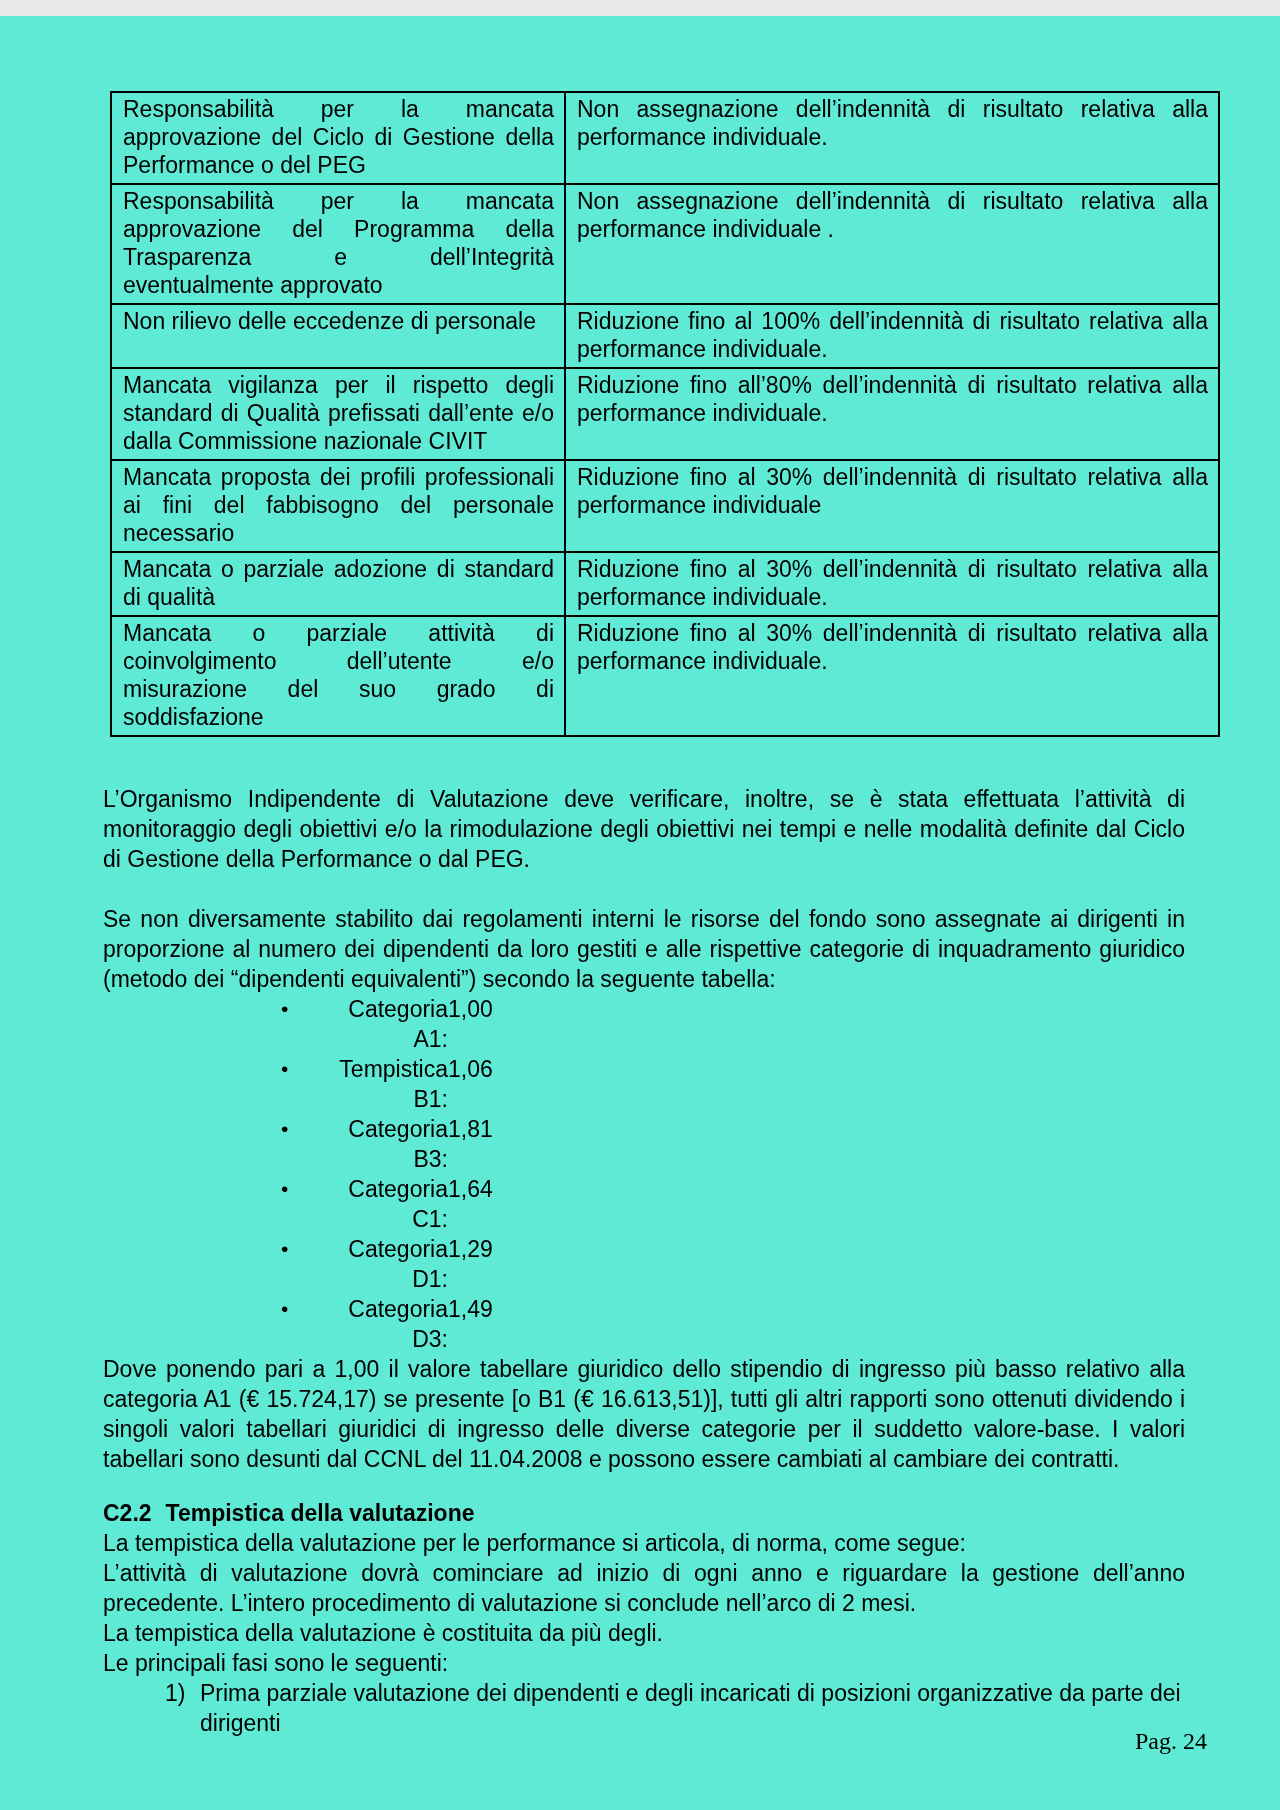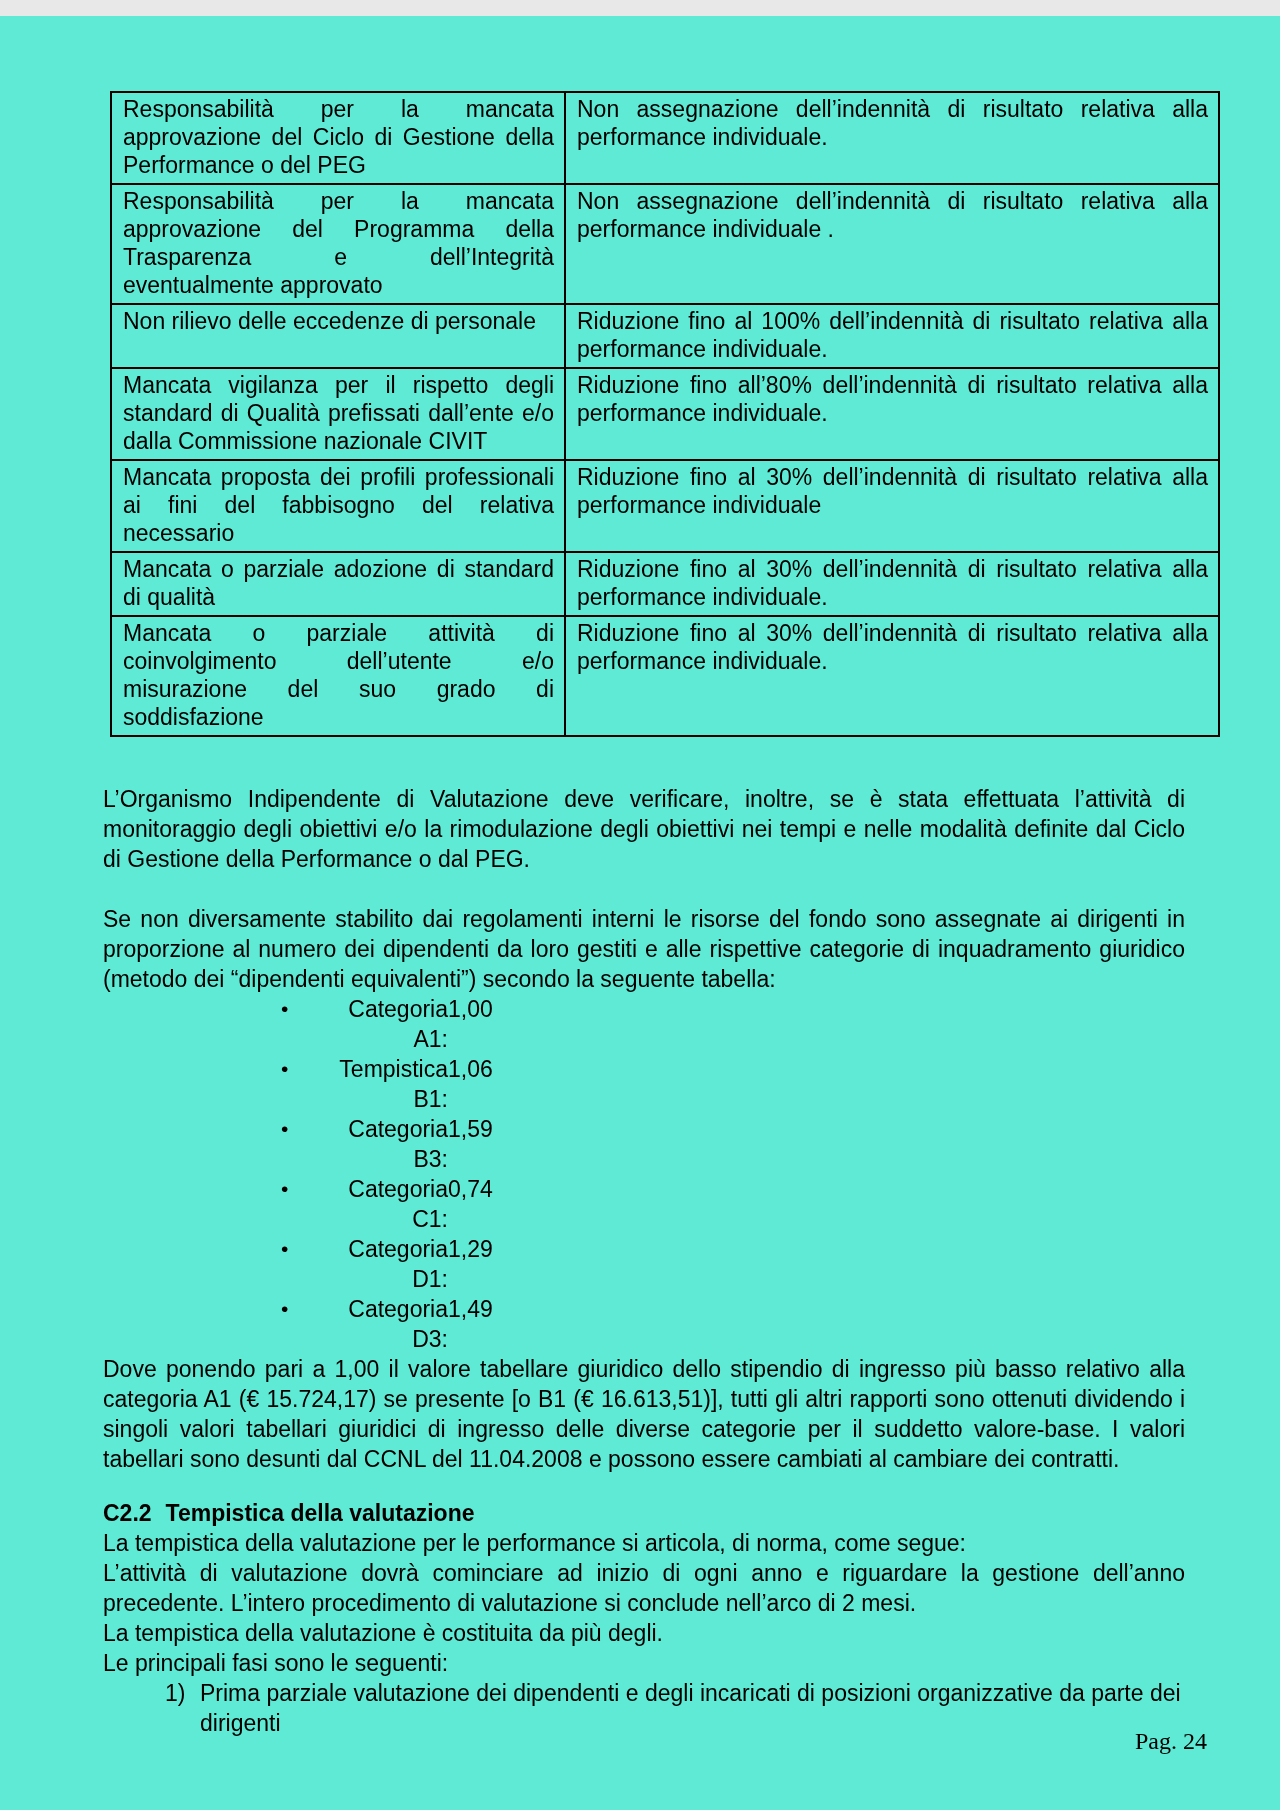--- a/index.html
+++ b/index.html
@@ -85,21 +85,21 @@
       </tr>
       <tr>
         <td>Non rilievo delle eccedenze di personale</td>
         <td>Riduzione fino al 100% dell’indennità di risultato relativa alla performance  individuale.</td>
       </tr>
       <tr>
         <td>Mancata vigilanza per il rispetto degli standard di Qualità prefissati dall’ente e/o dalla Commissione nazionale CIVIT</td>
         <td>Riduzione fino all’80% dell’indennità di risultato relativa alla performance individuale.</td>
       </tr>
       <tr>
-        <td>Mancata proposta dei profili professionali ai fini del fabbisogno del relativa necessario</td>
+        <td>Mancata proposta dei profili professionali ai fini del fabbisogno del personale necessario</td>
         <td>Riduzione fino al 30% dell’indennità di risultato relativa alla performance individuale</td>
       </tr>
       <tr>
         <td>Mancata o parziale adozione di standard di qualità</td>
         <td>Riduzione fino al 30% dell’indennità di risultato relativa alla performance individuale.</td>
       </tr>
       <tr>
         <td>Mancata o parziale attività di coinvolgimento dell’utente e/o misurazione del suo grado di soddisfazione</td>
         <td>Riduzione fino al 30% dell’indennità di risultato relativa alla performance individuale.</td>
       </tr>
@@ -121,26 +121,26 @@
         <span class="bullet-value">1,00</span>
       </div>
       <div class="bullet-item">
         <span class="bullet-marker">•</span>
         <span class="bullet-label">Tempistica B1:</span>
         <span class="bullet-value">1,06</span>
       </div>
       <div class="bullet-item">
         <span class="bullet-marker">•</span>
         <span class="bullet-label">Categoria B3:</span>
-        <span class="bullet-value">1,59</span>
+        <span class="bullet-value">1,81</span>
       </div>
       <div class="bullet-item">
         <span class="bullet-marker">•</span>
         <span class="bullet-label">Categoria C1:</span>
-        <span class="bullet-value">0,74</span>
+        <span class="bullet-value">1,64</span>
       </div>
       <div class="bullet-item">
         <span class="bullet-marker">•</span>
         <span class="bullet-label">Categoria D1:</span>
         <span class="bullet-value">1,29</span>
       </div>
       <div class="bullet-item">
         <span class="bullet-marker">•</span>
         <span class="bullet-label">Categoria D3:</span>
         <span class="bullet-value">1,49</span>

